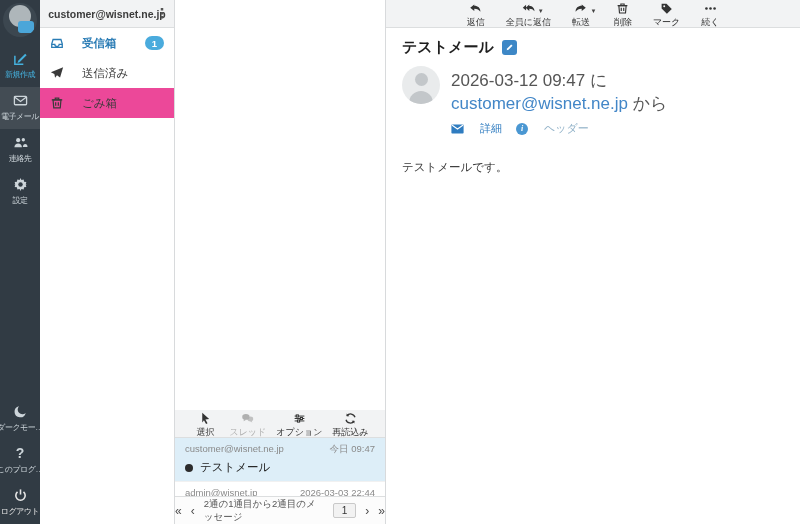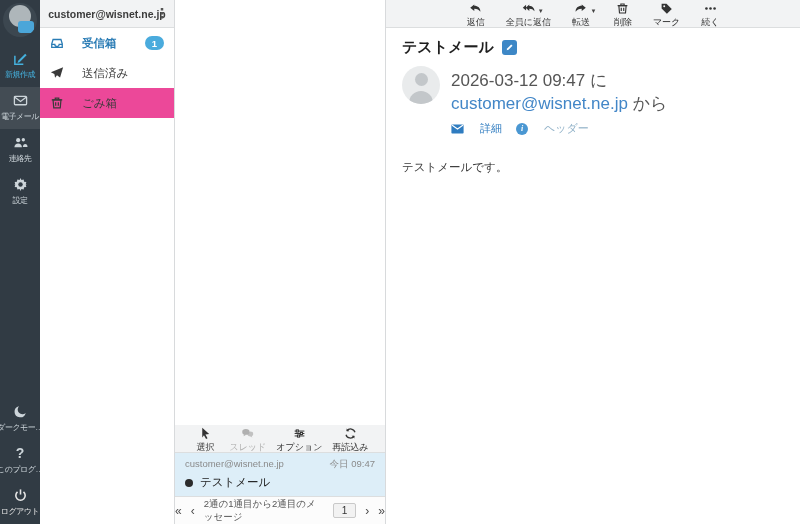--- a/index.html
+++ b/index.html
@@ -318,20 +318,24 @@
       <span class="msg-sender">customer@wisnet.ne.jp</span>
       <span class="msg-date">今日 09:47</span>
     </div>
     <div class="msg-subj">
       <span class="unread-dot"></span>
       <span>テストメール</span>
     </div>
   </div>
 
   <div class="msg-row">
+    <div class="msg-top">
+      <span class="msg-sender">admin@wisnet.jp</span>
+      <span class="msg-date">2026-03-03 22:44</span>
+    </div>
     <div class="msg-subj">
       <span class="unread-dot"></span>
       <span>ようこそ</span>
     </div>
   </div>
 
   <div class="list-footer">
     <span class="pg-arrow">«</span>
     <span class="pg-arrow">‹</span>
     <span class="pg-text">2通の1通目から2通目のメッセージ</span>

